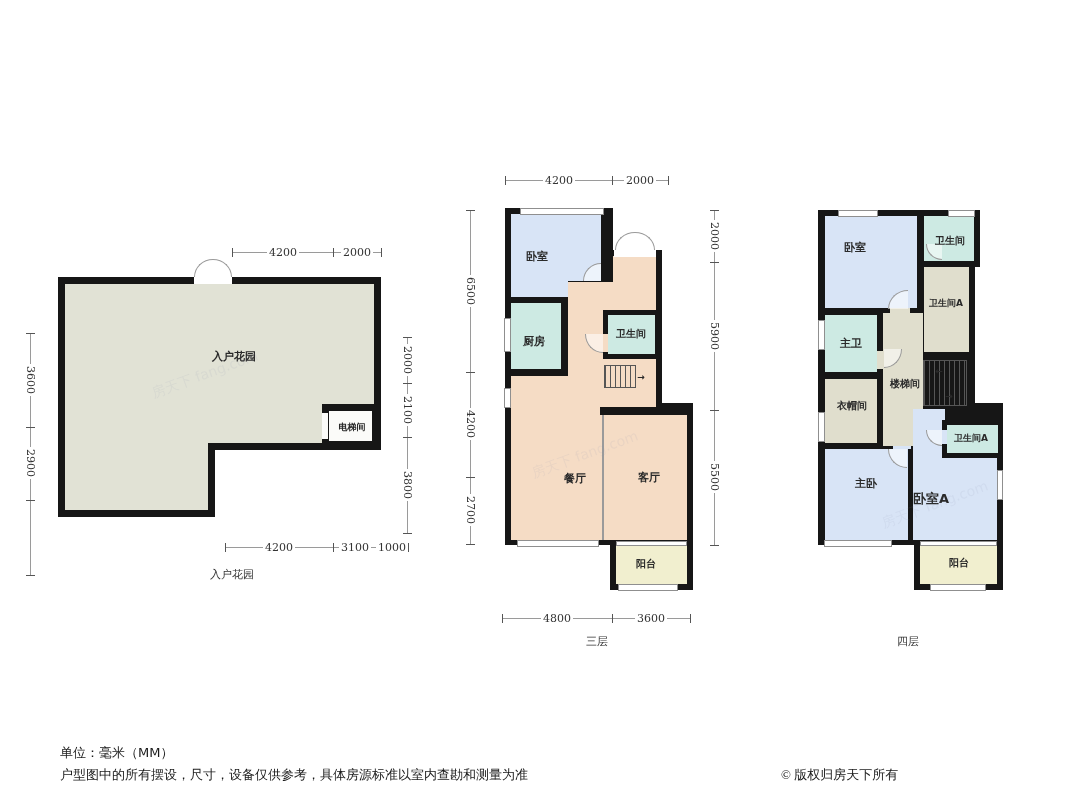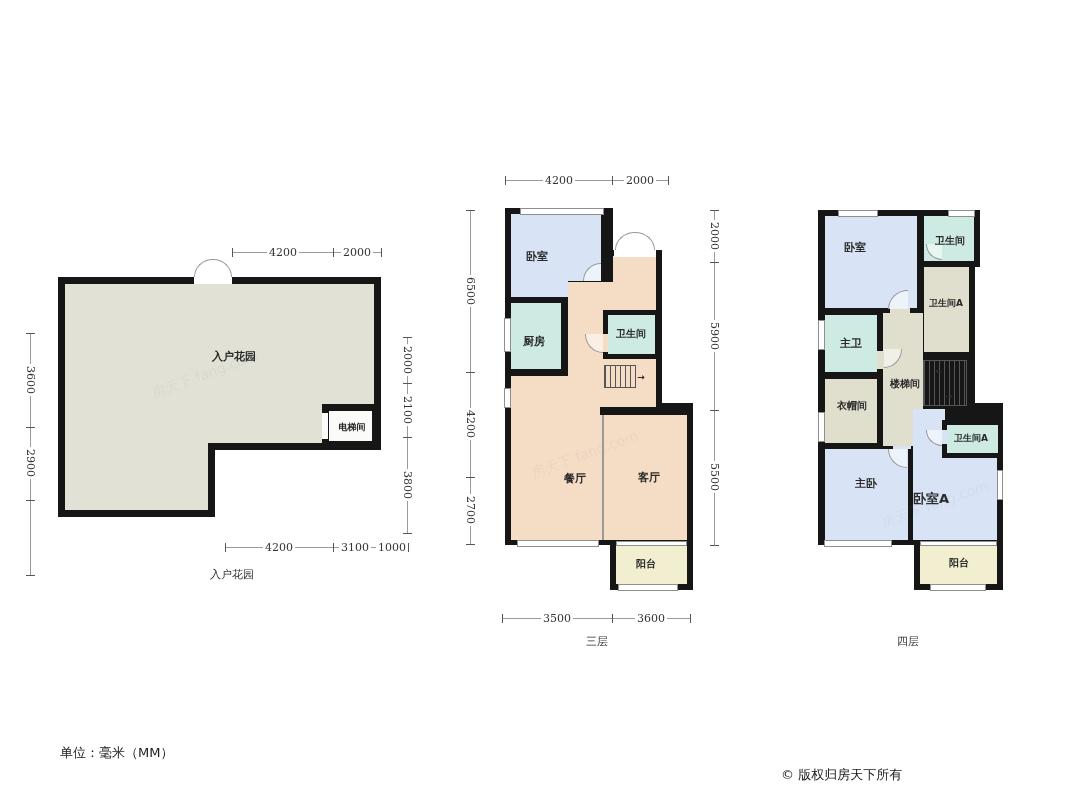--- a/index.html
+++ b/index.html
@@ -137,21 +137,21 @@
         <div class="el tick" style="left: 710px; top: 262px; width: 9px; height: 1px;"></div>
         <div class="el tick" style="left: 710px; top: 410px; width: 9px; height: 1px;"></div>
         <div class="el tick" style="left: 710px; top: 545px; width: 9px; height: 1px;"></div>
         <span class="dimlbl rot" style="left: 714px; top: 236px; font-size: 11px;">2000</span>
         <span class="dimlbl rot" style="left: 714px; top: 336px; font-size: 11px;">5900</span>
         <span class="dimlbl rot" style="left: 714px; top: 477px; font-size: 11px;">5500</span>
         <div class="el line" style="left: 502px; top: 618px; width: 188px; height: 1px;"></div>
         <div class="el tick" style="left: 502px; top: 614px; width: 1px; height: 9px;"></div>
         <div class="el tick" style="left: 612px; top: 614px; width: 1px; height: 9px;"></div>
         <div class="el tick" style="left: 690px; top: 614px; width: 1px; height: 9px;"></div>
-        <span class="dimlbl" style="left: 557px; top: 618px; font-size: 11px;">3500</span>
+        <span class="dimlbl" style="left: 557px; top: 618px; font-size: 11px;">4800</span>
         <span class="dimlbl" style="left: 651px; top: 618px; font-size: 11px;">3600</span>
         <span class="caption" style="left: 597px; top: 641px;">三层</span>
       </div>
       <div>
         <div class="el wall" style="left: 818px; top: 210px; width: 162px; height: 57px;"></div>
         <div class="el wall" style="left: 818px; top: 210px; width: 157px; height: 200px;"></div>
         <div class="el wall" style="left: 818px; top: 210px; width: 105px; height: 335px;"></div>
         <div class="el wall" style="left: 908px; top: 403px; width: 95px; height: 142px;"></div>
         <div class="el wall" style="left: 914px; top: 540px; width: 89px; height: 50px;"></div>
         <div class="el bedroom" style="left: 825px; top: 216px; width: 92px; height: 92px;"></div>
@@ -196,14 +196,15 @@
         <span class="lbl" style="left: 915px; top: 498px; font-size: 13px; margin-left: 16px;">卧室A</span>
         <span class="lbl" style="left: 971px; top: 438px; font-size: 9px;">卫生间A</span>
         <span class="lbl" style="left: 959px; top: 563px; font-size: 10px;">阳台</span>
         <span class="caption" style="left: 908px; top: 641px; font-family: Liberation Serif, serif;">四层</span>
       </div>
     </div>
   <span class="wm" style="left:205px;top:375px;">房天下 fang.com</span>
   <span class="wm" style="left:585px;top:455px;">房天下 fang.com</span>
   <span class="wm" style="left:935px;top:505px;">房天下 fang.com</span>
   <span class="footer-text" style="left:60px;top:744px;">单位：毫米（MM）</span>
-  <span class="footer-text" style="left:781px;top:766px;">© 版权归房天下所有</span>
+  <span class="footer-text" style="left:60px;top:766px;">户型图中的所有摆设，尺寸，设备仅供参考，具体房源标准以室内查勘和测量为准</span>
+  <span class="footer-text" style="left:781px;top:766px;font-family:Liberation Serif, serif;">© 版权归房天下所有</span>
 </div>
 
 </body></html>

